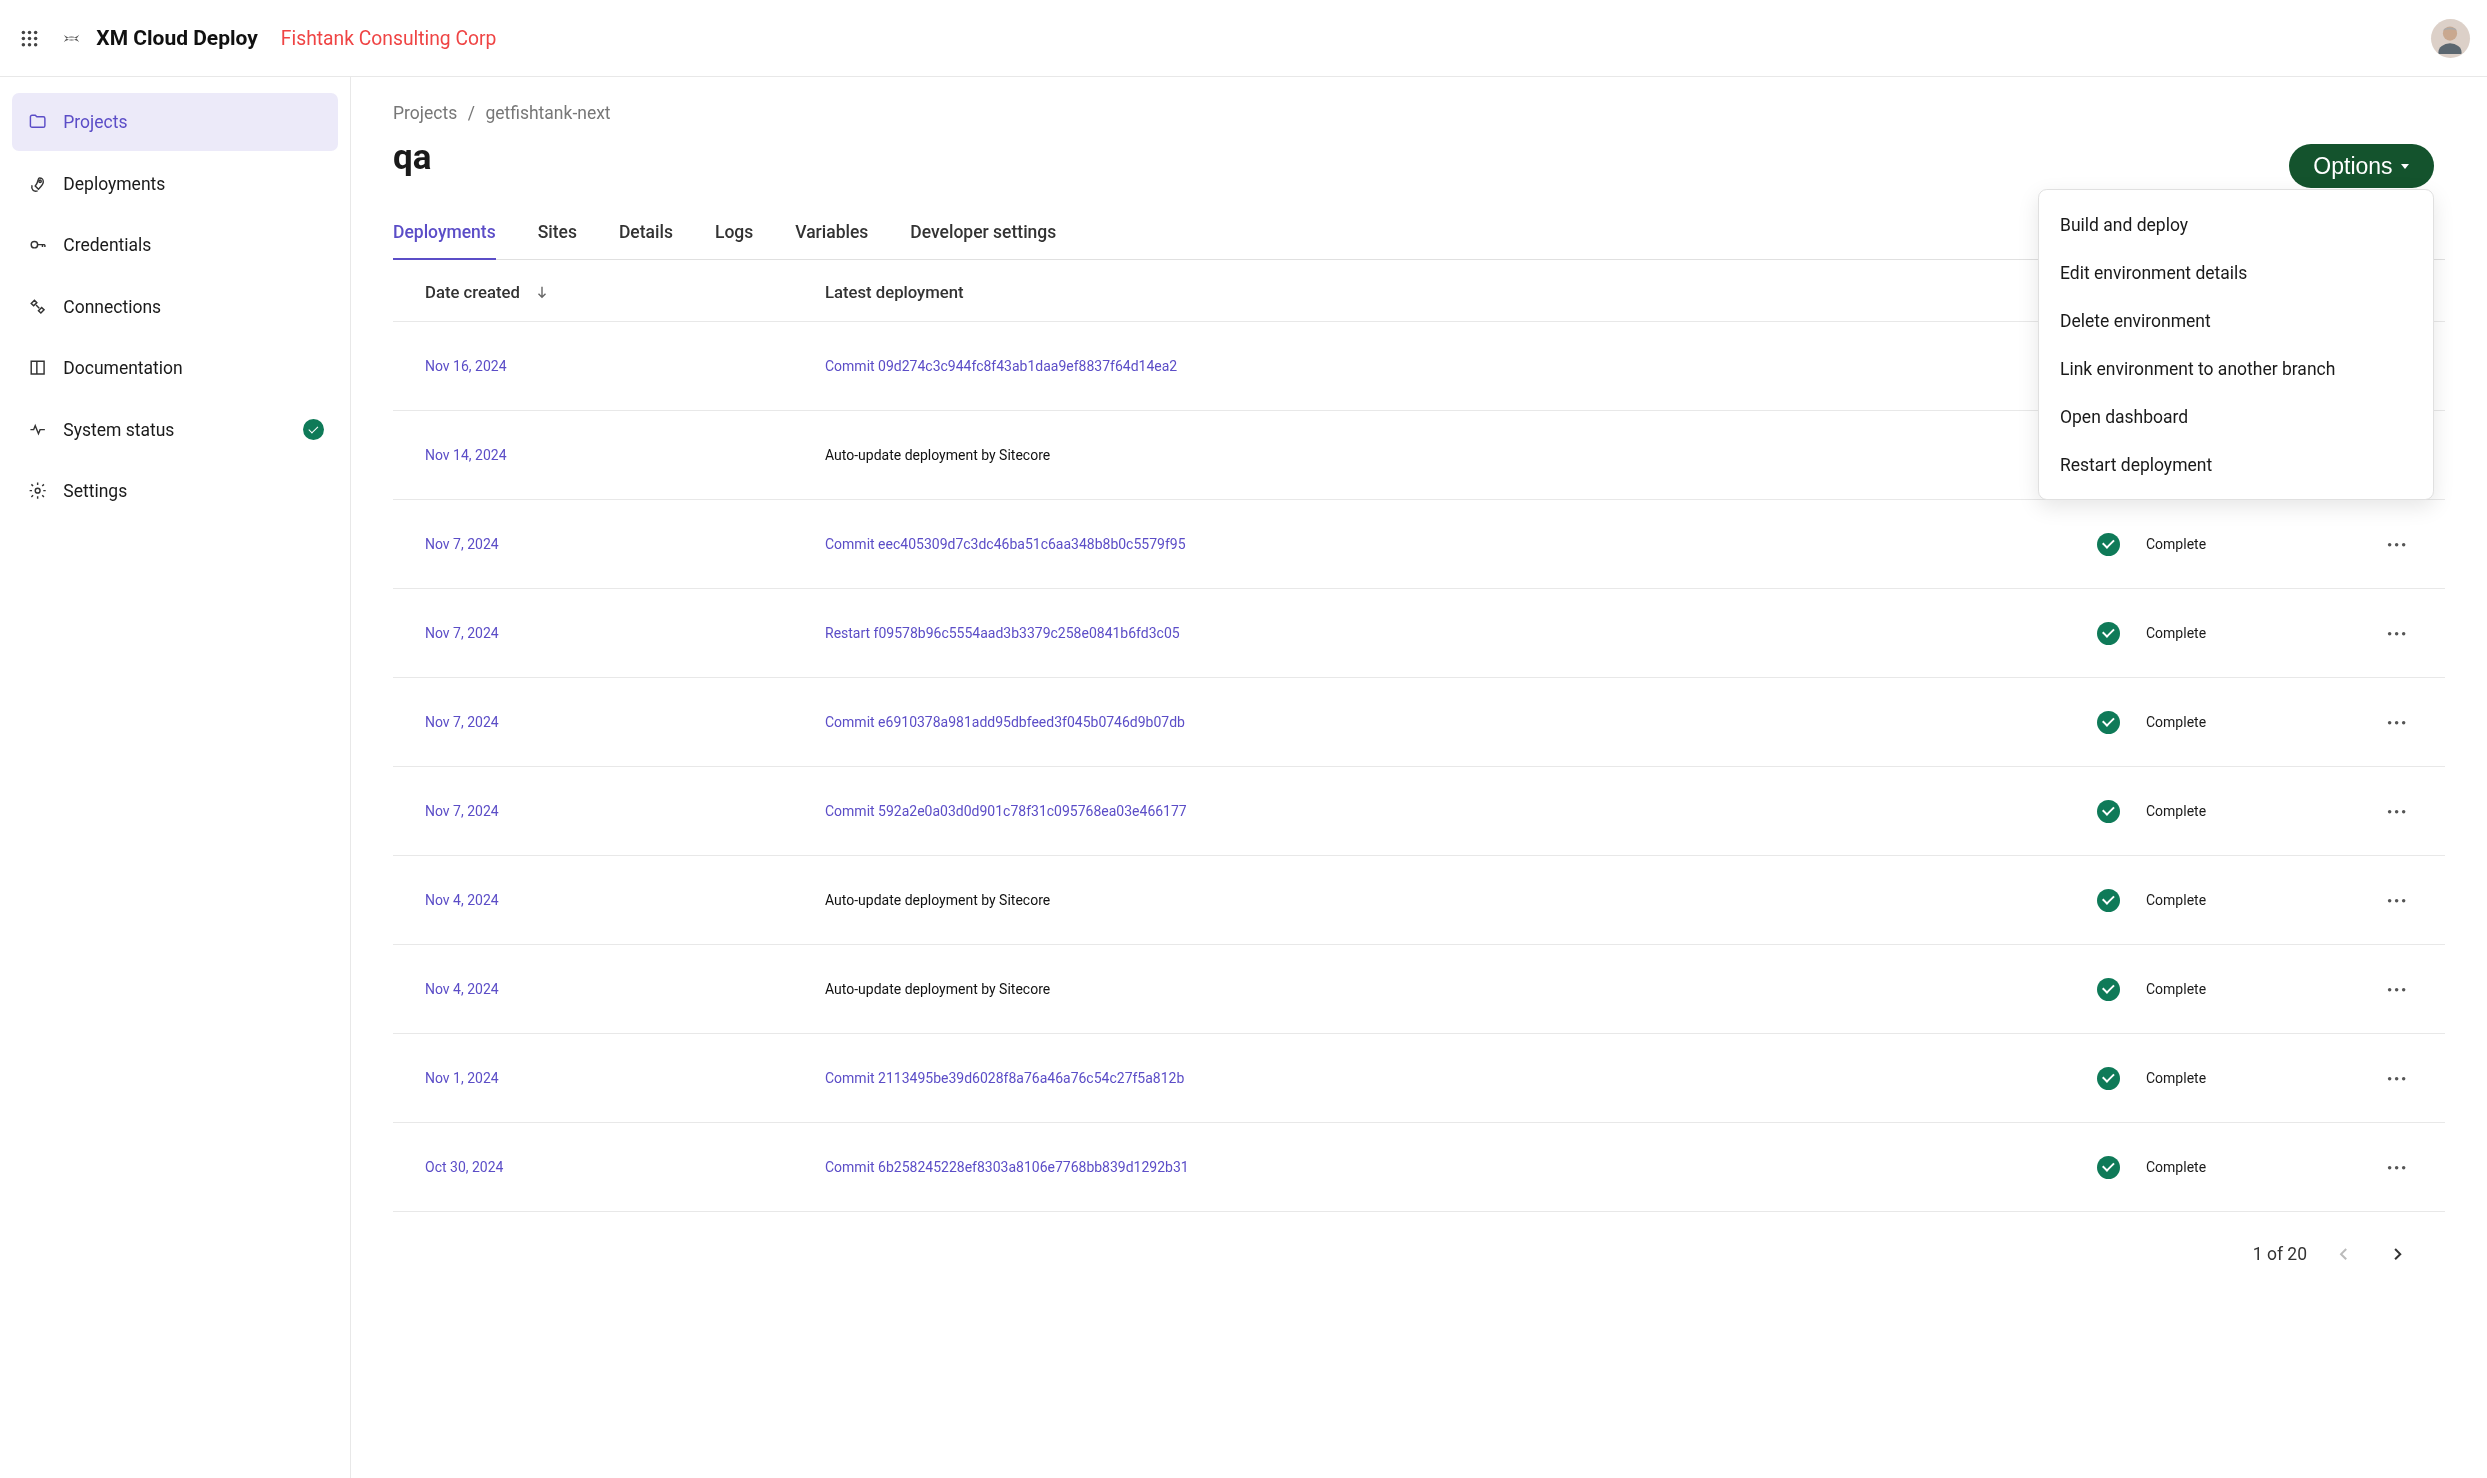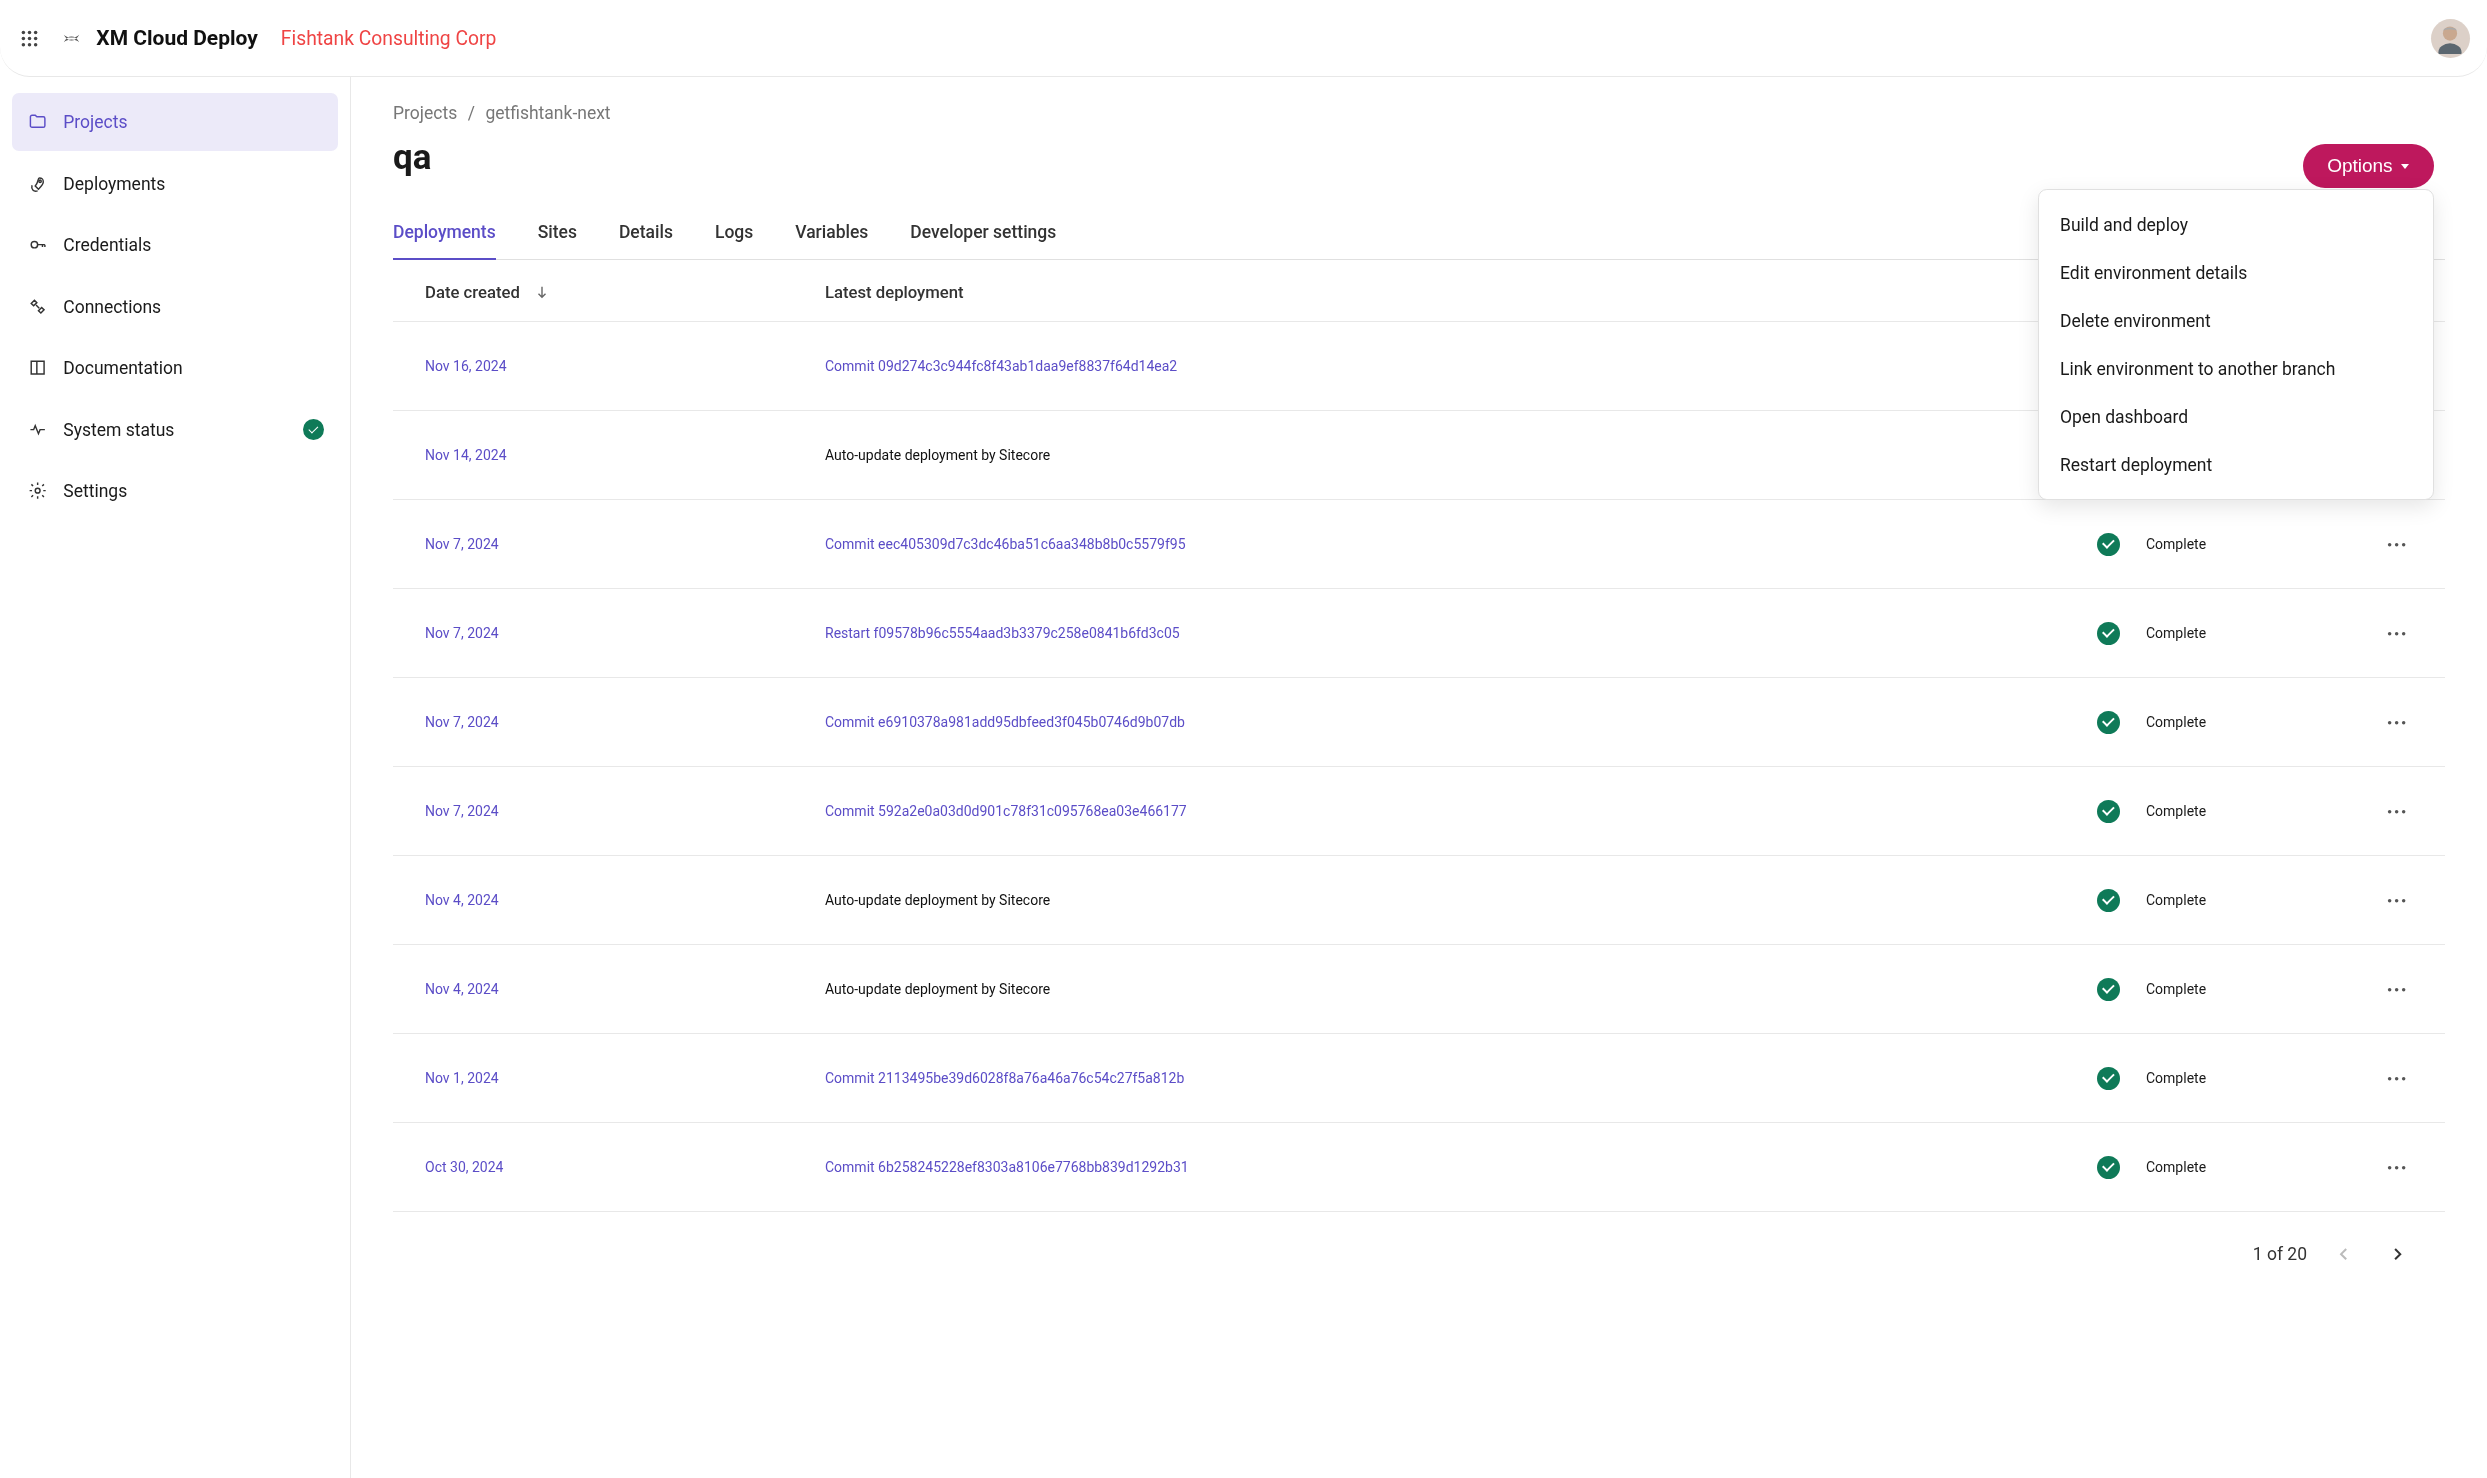--- a/index.html
+++ b/index.html
@@ -13,21 +13,20 @@
       transform-origin: top left;
     }
 
     
     .header {
       display: flex;
       align-items: center;
       padding: 0 17.5px 0 16px;
       height: 77px;
       border-bottom: 0.9px solid #e8e8e8;
-      border-radius: 30px;
     }
     .apps-icon { width: 26px; height: 26px; display: flex; align-items: center; justify-content: center; color: #444; cursor: pointer; }
     .logo-icon { width: 26px; height: 26px; margin-left: 16px; display:flex; align-items:center; justify-content:center;}
     .app-title { font-size: 21px; font-weight: 700; margin-left: 12.3px; color:#111;}
     .org-name { font-size: 19.3px; margin-left: 23px; color: #ef4444; }
     .avatar { margin-left: auto; width: 39px; height: 39px; border-radius: 50%; background:#dcd0c8; display:flex;align-items:center;justify-content:center;overflow:hidden;}
     .avatar svg{width:32px;height:32px;}
 
     
     .layout { display: flex; height: calc(1479px - 77px); }
@@ -63,27 +62,27 @@
 
     
     .breadcrumb { color: #777; font-size: 17.5px; display:flex; gap:10.5px;}
     .breadcrumb a { color:#777; text-decoration:none;}
     .page-title { font-size: 35px; font-weight: 700; margin-top: 14px; }
 
     .options-btn {
       position: absolute;
       top: 67px;
       right: 53px;
-      background: #be185d;
+      background: #14532d;
       color: #fff;
       border: none;
       border-radius: 876px;
       padding: 0 24.6px;
       height: 44px;
-      font-size: 19px;
+      font-size: 23px;
       display: flex;
       align-items: center;
       gap: 8.8px;
       cursor: pointer;
       font-weight:500;
     }
     .options-btn .chev{display:inline-block;width:0;height:0;border-left:4.4px solid transparent;border-right:4.4px solid transparent;border-top:5.3px solid #fff;}
 
     .tabs {
       display: flex;

